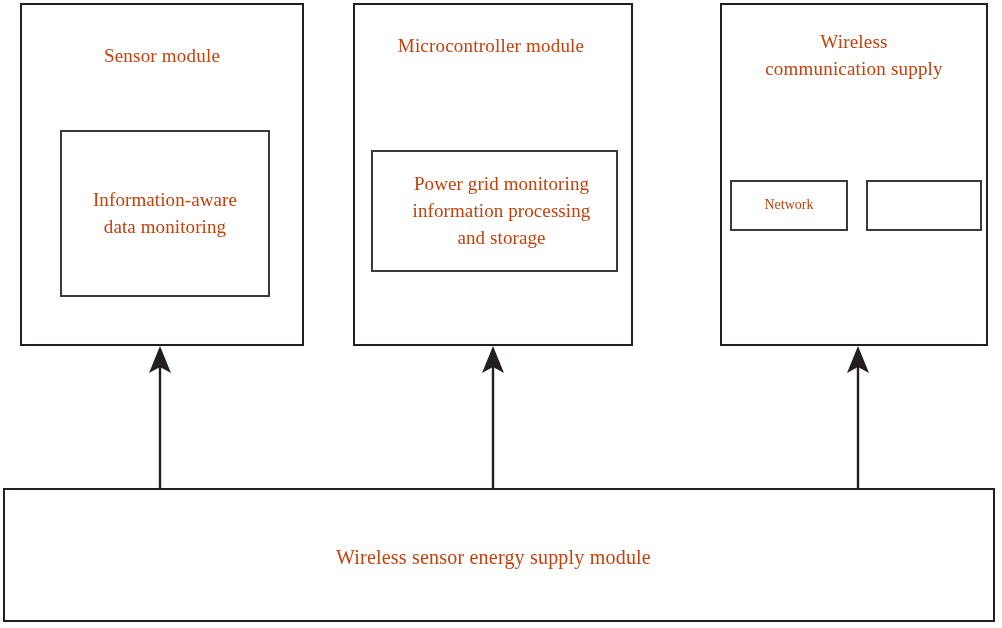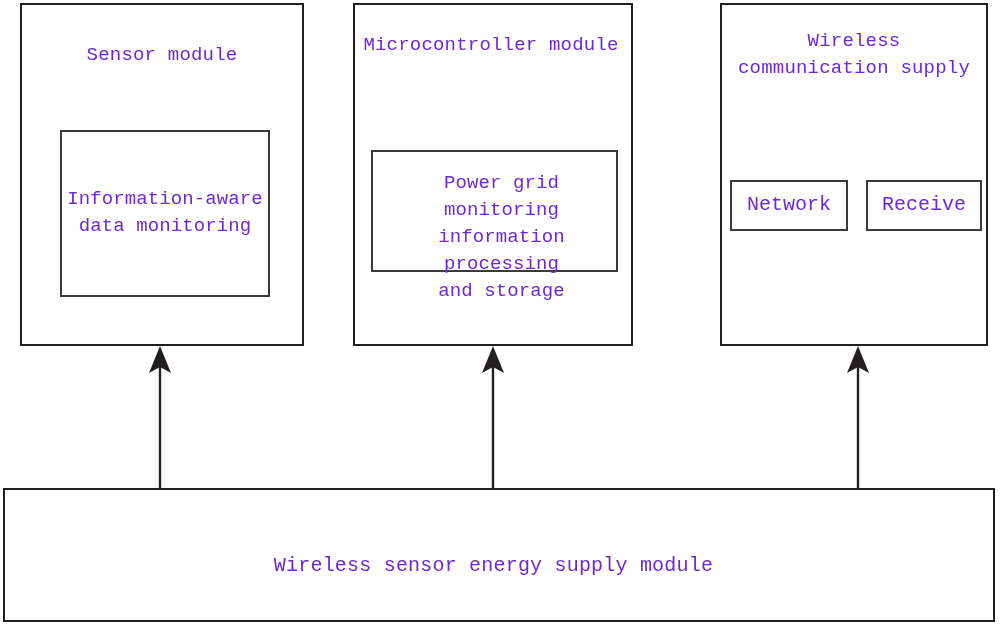--- a/index.html
+++ b/index.html
@@ -6,22 +6,22 @@
   html, body {
     margin: 0;
     padding: 0;
     background: #ffffff;
   }
   #canvas {
     position: relative;
     width: 1002px;
     height: 628px;
     background: #ffffff;
-    font-family: Liberation Mono, monospace;
-    color: #6d28d9;
+    font-family: Liberation Serif, serif;
+    color: #c2410c;
     overflow: hidden;
   }
   .box {
     position: absolute;
     box-sizing: border-box;
     background: #ffffff;
     border: 2px solid #231f20;
   }
   .inner-box {
     position: absolute;
@@ -49,21 +49,21 @@
     letter-spacing: 0.1px;
     white-space: pre-line;
     padding: 0 6px;
     box-sizing: border-box;
   }
   .chip-label {
     position: absolute;
     left: 0;
     right: 0;
     text-align: center;
-    font-size: 20px;
+    font-size: 14px;
     line-height: 22px;
   }
   .bottom-label {
     position: absolute;
     left: 0;
     right: 0;
     text-align: center;
     font-size: 20px;
     line-height: 26px;
     letter-spacing: 0.2px;
@@ -92,33 +92,32 @@
 and storage</div>
 
   <div class="box" style="left:720px; top:3px; width:268px; height:343px;"></div>
   <div class="module-title" style="left:706px; top:28px; width:296px;">Wireless
 communication supply</div>
 
   <div class="inner-box" style="left:730px; top:180px; width:118px; height:51px;"></div>
   <div class="chip-label" style="left:730px; top:194px; width:118px;">Network</div>
 
   <div class="inner-box" style="left:866px; top:180px; width:116px; height:51px;"></div>
-  <div class="chip-label" style="left:866px; top:194px; width:116px;">Receive</div>
 
   <svg class="arrow" style="left:140px; top:344px; width:40px; height:146px;" viewBox="0 0 40 146" xmlns="http://www.w3.org/2000/svg">
     <line x1="20" y1="146" x2="20" y2="22" stroke="#231f20" stroke-width="2.4"></line>
     <path d="M20 2 L31 29 L20 23 L9 29 Z" fill="#231f20"></path>
   </svg>
 
   <svg class="arrow" style="left:475px; top:344px; width:40px; height:146px;" viewBox="0 0 40 146" xmlns="http://www.w3.org/2000/svg">
     <line x1="18" y1="146" x2="18" y2="22" stroke="#231f20" stroke-width="2.4"></line>
     <path d="M18 2 L29 29 L18 23 L7 29 Z" fill="#231f20"></path>
   </svg>
 
   <svg class="arrow" style="left:840px; top:344px; width:40px; height:146px;" viewBox="0 0 40 146" xmlns="http://www.w3.org/2000/svg">
     <line x1="18" y1="146" x2="18" y2="22" stroke="#231f20" stroke-width="2.4"></line>
     <path d="M18 2 L29 29 L18 23 L7 29 Z" fill="#231f20"></path>
   </svg>
 
   <div class="box" style="left:3px; top:488px; width:992px; height:134px;"></div>
-  <div class="bottom-label" style="left:3px; top:544px; width:981px;margin-top:9px;">Wireless sensor energy supply module</div>
+  <div class="bottom-label" style="left:3px; top:544px; width:981px;">Wireless sensor energy supply module</div>
 
 </div>
 
 </body></html>

